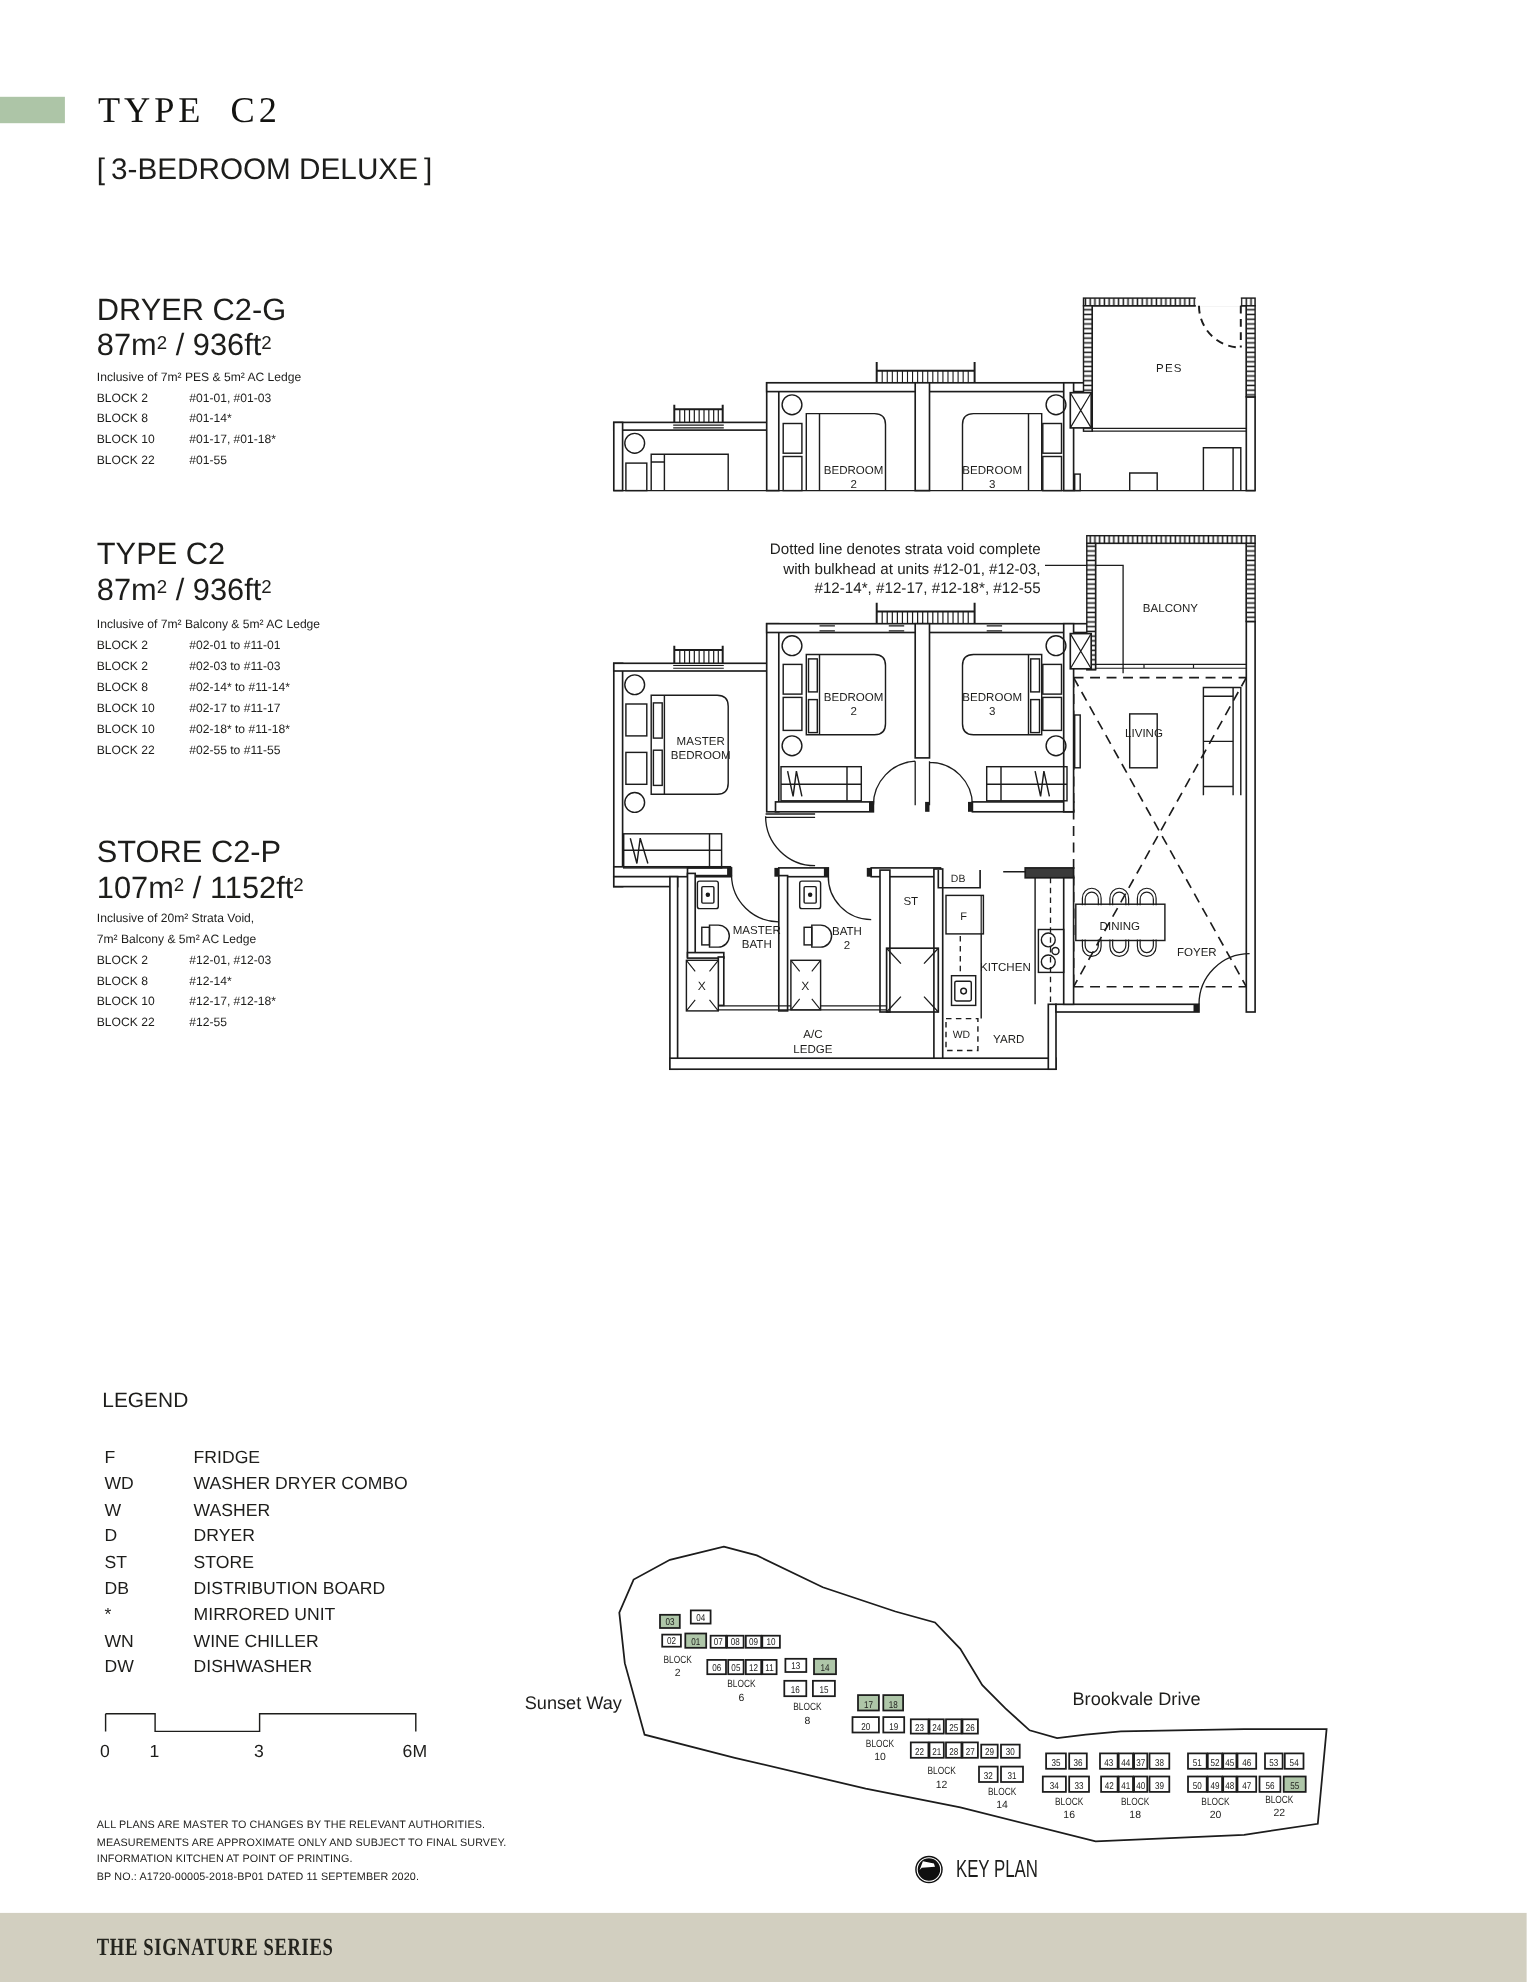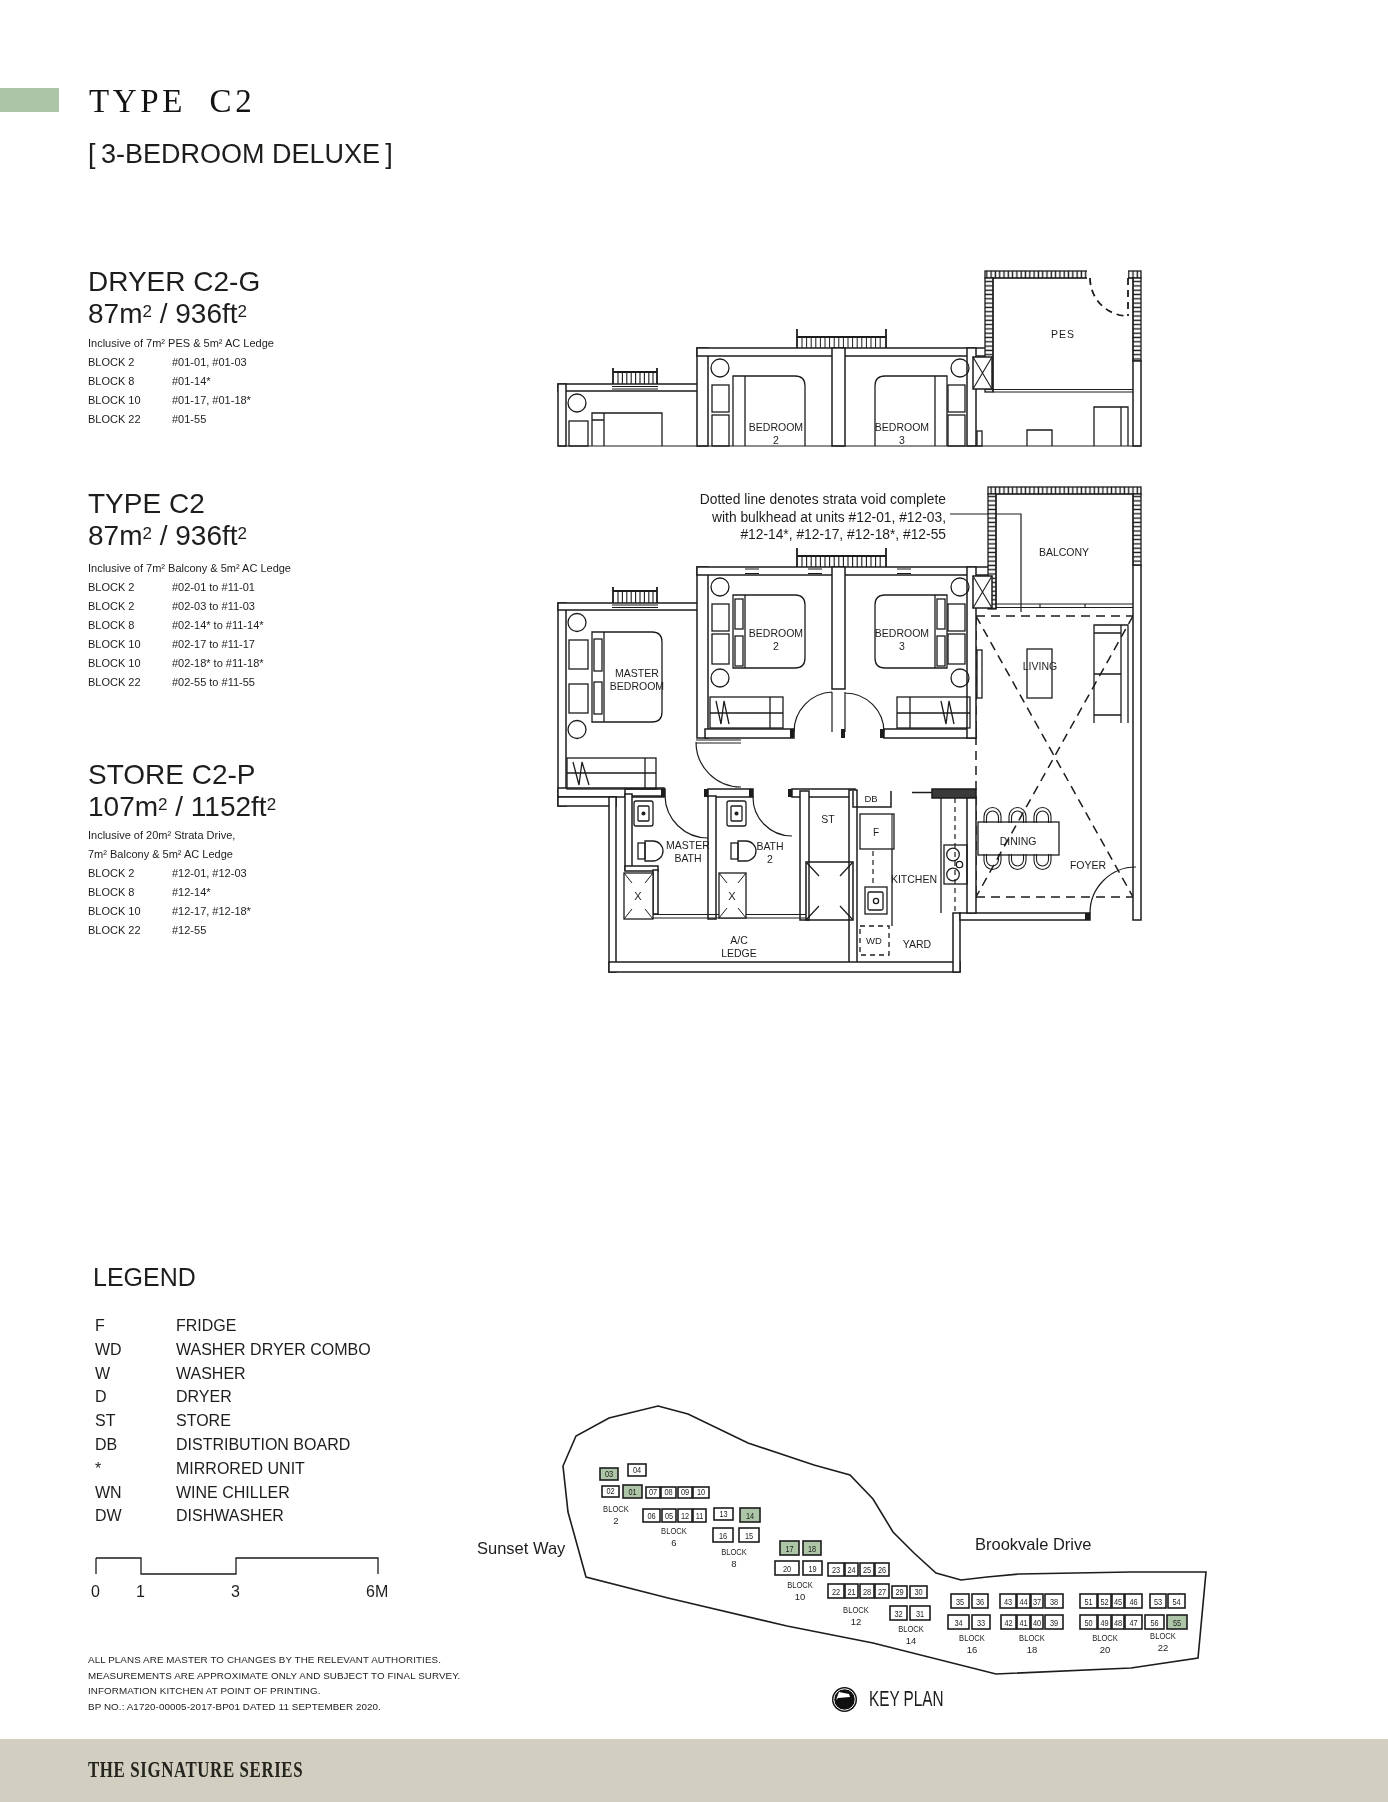--- a/index.html
+++ b/index.html
@@ -43,21 +43,21 @@
   <div class="body14"><span class="rowlab">BLOCK 8</span>#02-14* to #11-14*</div>
   <div class="body14"><span class="rowlab">BLOCK 10</span>#02-17 to #11-17</div>
   <div class="body14"><span class="rowlab">BLOCK 10</span>#02-18* to #11-18*</div>
   <div class="body14"><span class="rowlab">BLOCK 22</span>#02-55 to #11-55</div>
 </div>
 
 <div class="abs" style="left:88px;top:760px">
   <div class="h">STORE C2-P</div>
   <div class="area">107m<sup>2</sup> / 1152ft<sup>2</sup></div>
   <div style="height:9px"></div>
-  <div class="body14" style="margin-top:-5px">Inclusive of 20m² Strata Drive,</div>
+  <div class="body14" style="margin-top:-5px">Inclusive of 20m² Strata Void,</div>
   <div class="body14">7m² Balcony &amp; 5m² AC Ledge</div>
   <div class="body14"><span class="rowlab">BLOCK 2</span>#12-01, #12-03</div>
   <div class="body14"><span class="rowlab">BLOCK 8</span>#12-14*</div>
   <div class="body14"><span class="rowlab">BLOCK 10</span>#12-17, #12-18*</div>
   <div class="body14"><span class="rowlab">BLOCK 22</span>#12-55</div>
 </div>
 
 <svg class="abs" style="left:545px;top:255px" width="610" height="210" viewBox="545 255 610 210">
   <defs>
     <pattern id="hx" width="4.3" height="8" patternUnits="userSpaceOnUse">
@@ -404,21 +404,21 @@
   <text x="874" y="944" font-size="9.5" text-anchor="middle">WD</text>
 
   <text x="914" y="883" font-size="10.5" text-anchor="middle">KITCHEN</text>
 
   <text x="917" y="948" font-size="10.5" text-anchor="middle">YARD</text>
 
   <text x="739" y="944" font-size="10.5" text-anchor="middle">A/C</text>
   <text x="739" y="957" font-size="10.5" text-anchor="middle">LEDGE</text>
 </svg>
 
-<div class="abs" style="left:93px;top:1263px;font-size:25px">LEGEND</div>
+<div class="abs" style="left:93px;top:1263px;font-size:19px">LEGEND</div>
 
 <div class="abs" style="left:95px;top:1314px;font-size:16px;line-height:23.8px">
   <div><span style="display:inline-block;width:81px">F</span>FRIDGE</div>
   <div><span style="display:inline-block;width:81px">WD</span>WASHER DRYER COMBO</div>
   <div><span style="display:inline-block;width:81px">W</span>WASHER</div>
   <div><span style="display:inline-block;width:81px">D</span>DRYER</div>
   <div><span style="display:inline-block;width:81px">ST</span>STORE</div>
   <div><span style="display:inline-block;width:81px">DB</span>DISTRIBUTION BOARD</div>
   <div><span style="display:inline-block;width:81px">*</span>MIRRORED UNIT</div>
   <div><span style="display:inline-block;width:81px">WN</span>WINE CHILLER</div>
@@ -430,21 +430,21 @@
   <text x="3" y="47" font-size="16">0</text>
   <text x="48" y="47" font-size="16">1</text>
   <text x="143" y="47" font-size="16">3</text>
   <text x="278" y="47" font-size="16">6M</text>
 </svg>
 
 <div class="abs" style="left:88px;top:1652px;font-size:9.8px;line-height:15.7px;letter-spacing:0.1px">
   <div>ALL PLANS ARE MASTER TO CHANGES BY THE RELEVANT AUTHORITIES.</div>
   <div>MEASUREMENTS ARE APPROXIMATE ONLY AND SUBJECT TO FINAL SURVEY.</div>
   <div>INFORMATION KITCHEN AT POINT OF PRINTING.</div>
-  <div>BP NO.: A1720-00005-2017-BP01 DATED 11 SEPTEMBER 2020.</div>
+  <div>BP NO.: A1720-00005-2018-BP01 DATED 11 SEPTEMBER 2020.</div>
 </div>
 
 <svg class="abs" style="left:470px;top:1380px" width="760" height="330" viewBox="470 1380 760 330">
 
   <polygon points="658,1406 688,1414 748,1443 814,1465 850,1475 873,1499 893,1532 914,1553 936,1573 961,1580 987,1577 1019,1574 1131,1572 1206,1572 1198,1658 1131,1668 996,1674 873,1643 787,1626 668,1598 586,1577 568,1512 563,1466 576,1436 609,1418" fill="none" stroke="#1c1c1c" stroke-width="1.6"></polygon>
 
   <g>
       <rect x="600" y="1468" width="18" height="12" fill="#aec6a8" stroke="#1c1c1c" stroke-width="1.6"></rect>
       <text x="609.0" y="1477.5" font-size="9" text-anchor="middle" style="font-family:'Liberation Sans';transform:scaleX(0.82);transform-origin:609.0px 1480px">03</text>
     </g>

